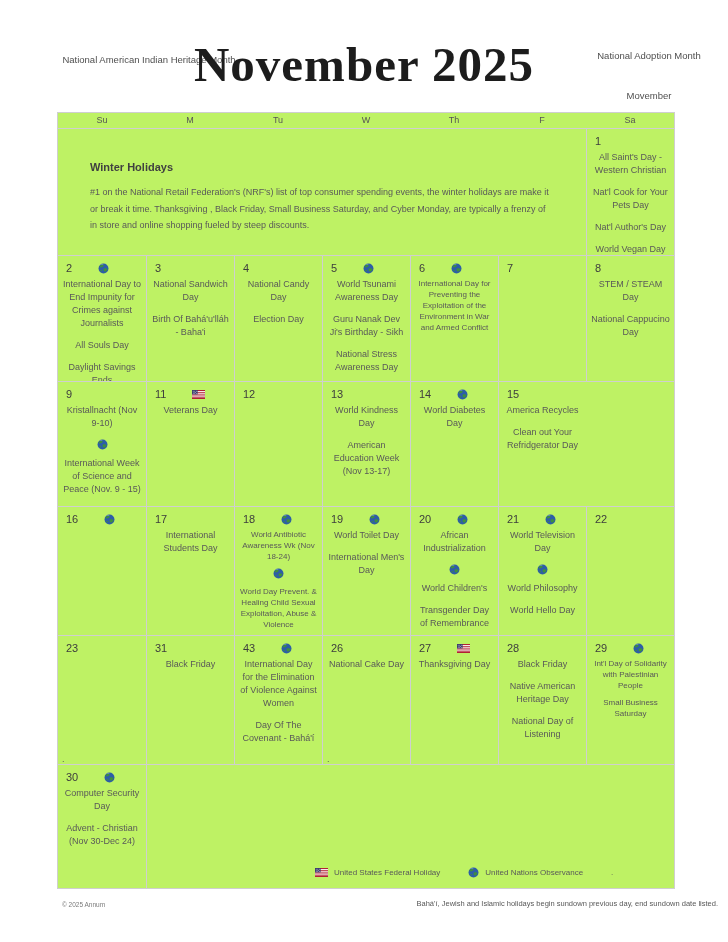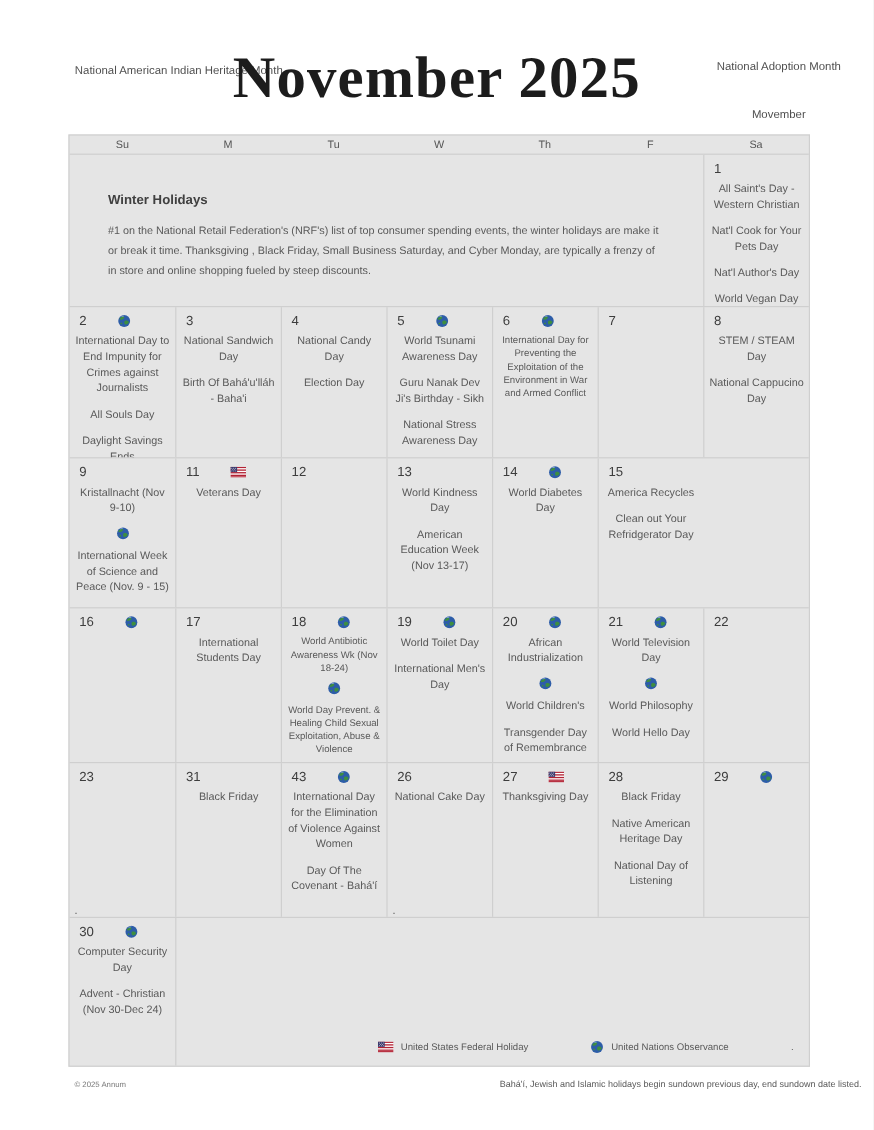--- a/index.html
+++ b/index.html
@@ -15,21 +15,21 @@
   #left-note  { left:60px;  top:52px; width:178px; }
   #right-note1{ left:576px; top:48px; width:146px; }
   #right-note2{ left:576px; top:88px; width:146px; }
   #title {
     position:absolute; top:36px; left:0; right:0; text-align:center;
     font-family:"Liberation Serif", serif; font-weight:bold;
     font-size:49px; color:#1c1c1c; letter-spacing:1px;
   }
   #calendar {
     position:absolute; left:57px; top:112px; width:616px;
-    border:1px solid #cfcfcf; background:#e5e5e5;
+    border:1px solid #cfcfcf; background:#bef264;
   }
   .row { display:grid; grid-template-columns:repeat(7,1fr); border-top:1px solid #cfcfcf; }
   .row:first-child { border-top:none; }
   .hrow { height:15px; }
   .r1 { height:126px; } .r2 { height:125px; } .r3 { height:124px; }
   .r4 { height:128px; } .r5 { height:128px; } .r6 { height:123px; }
   .wd {
     font-size:9px; color:#555; text-align:center; line-height:15px;
   }
   .cell {
@@ -54,21 +54,21 @@
   .promo-cell { grid-column:span 6; position:relative; }
   .promo {
     position:absolute; top:6px; right:12px; width:254px; text-align:center;
     font-size:9.5px; line-height:17px; color:#595959;
   }
   .promo a { color:#4472c4; text-decoration:underline; cursor:pointer; }
   .logo { margin-top:1px; font-weight:bold; font-size:30px; letter-spacing:-0.5px; color:#0d0d0d; line-height:30px; }
   .logo sup { font-size:8px; vertical-align:super; }
   .legend {
     position:absolute; left:168px; bottom:10px; display:flex;
-    align-items:center; gap:52px; font-size:8px; color:#595959;
+    align-items:center; gap:28px; font-size:8px; color:#595959;
   }
   .legend-item { display:flex; align-items:center; gap:6px; }
   #footer-left  { position:absolute; left:62px; top:901px; font-size:6.5px; color:#7a7a7a; }
   #footer-right { position:absolute; right:10px; top:899px; font-size:7.5px; color:#595959; }
 </style>
 </head>
 <body>
 
 <div class="side-note" id="left-note">National American Indian Heritage Month</div>
 <div id="title">November 2025</div>
@@ -464,20 +464,24 @@
       <div class="cell day compact">
         <div class="daytop">
           <span class="daynum">29</span>
           <span class="icon"><svg width="11" height="11" viewBox="0 0 12 12">
               <circle cx="6" cy="6" r="5.4" fill="#2d5da8"></circle>
               <path d="M1.6 4.2C2.4 2.6 4.2 1.7 5.6 2.1c.9.3.5 1.6-.7 2.2-1.1.6-2.6.8-3.3-.1z" fill="#3e8e41"></path>
               <path d="M6.8 5.8c1.4-.5 3 .1 3.5 1.2-.4 1.5-1.8 2.6-3.3 2.2-1.2-.4-1.3-2.9-.2-3.4z" fill="#3e8e41"></path>
               <path d="M3.2 7.6c.7-.2 1.3.4 1 1-.3.6-1.2.6-1.5.1-.2-.4 0-.9.5-1.1z" fill="#3e8e41"></path>
               <path d="M3 1.9c.9-.6 2.2-.9 3.2-.7-.3.5-1.2.9-2 1-.5.1-1-.1-1.2-.3z" fill="#cfe3f7" opacity=".5"></path>
             </svg></span>
+        </div>
+        <div class="entries">
+          <div class="entry">Int'l Day of Solidarity with Palestinian People</div>
+          <div class="entry">Small Business Saturday</div>
         </div>
       </div>
     </div>
 
   <div class="row r6" id="week6">
     <div class="cell day">
         <div class="daytop">
           <span class="daynum">30</span>
           <span class="icon"><svg width="11" height="11" viewBox="0 0 12 12">
               <circle cx="6" cy="6" r="5.4" fill="#2d5da8"></circle>

